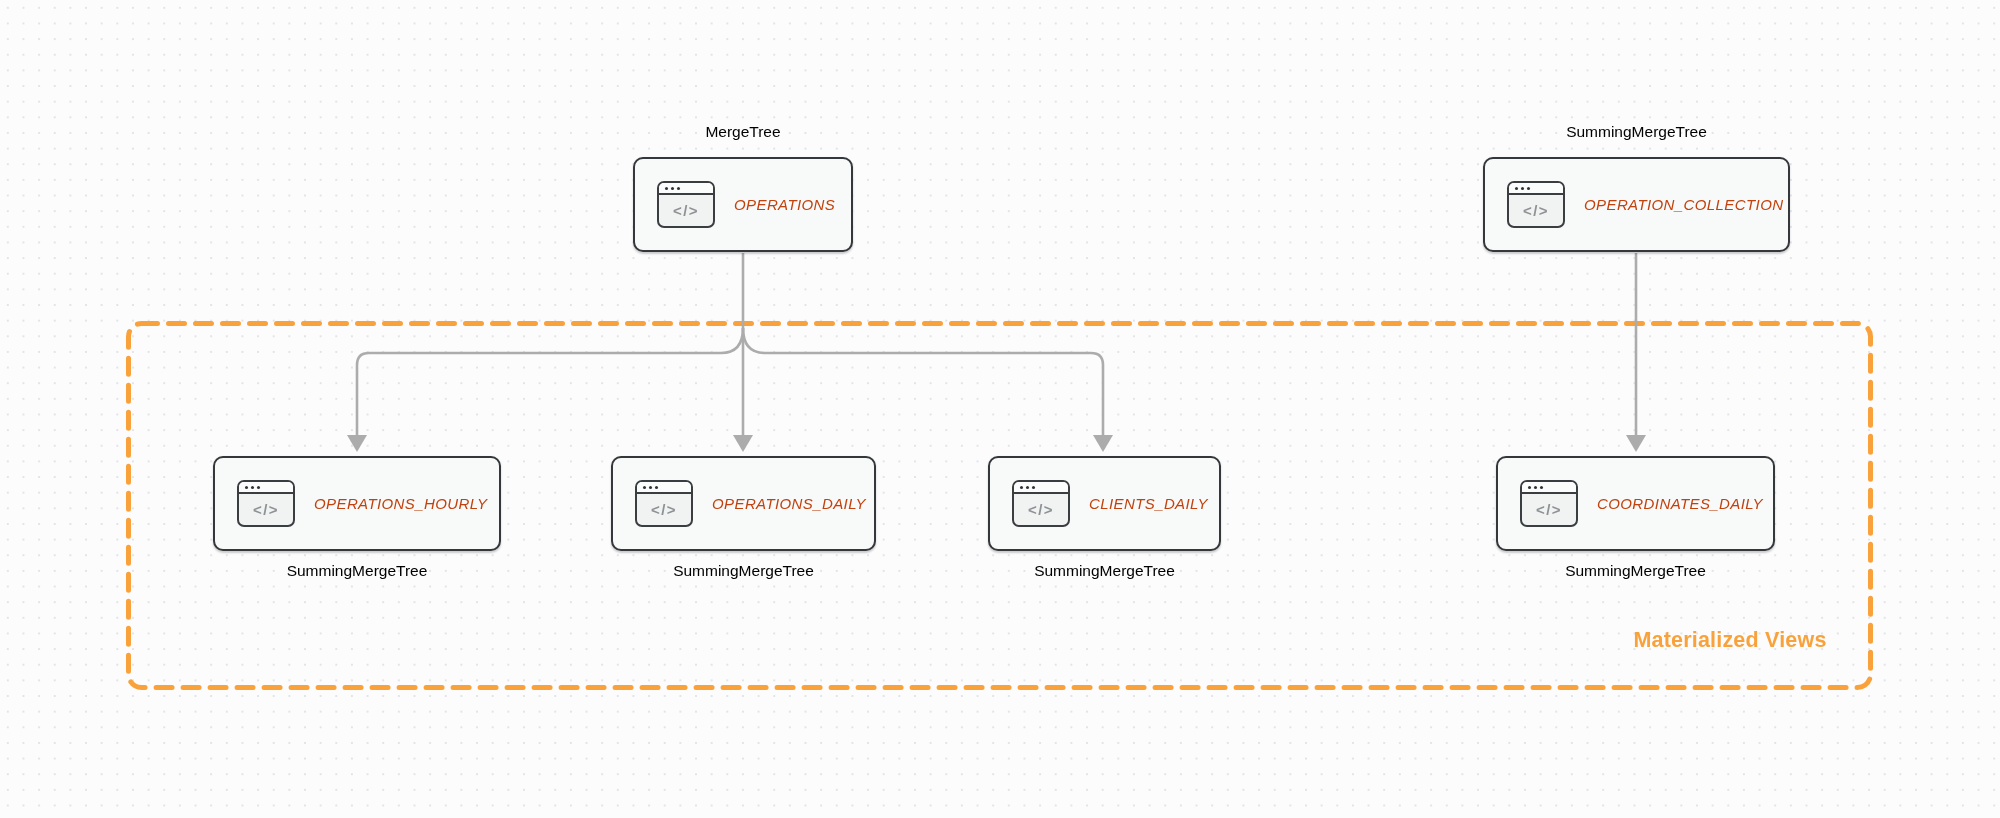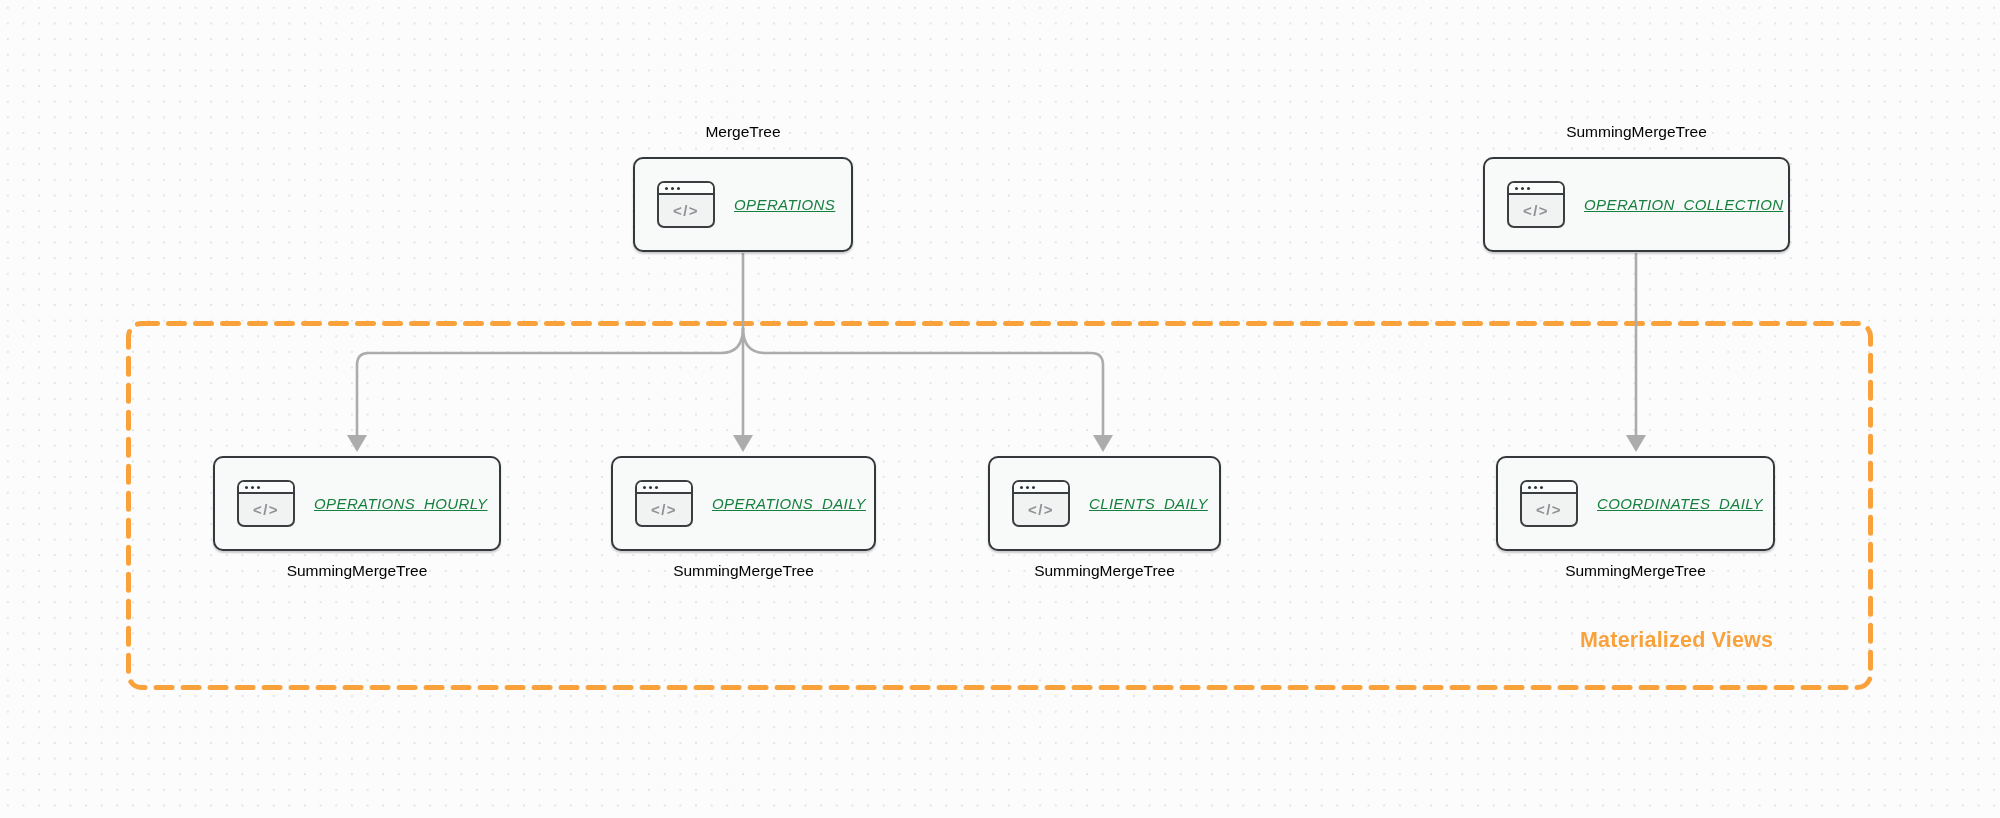--- a/index.html
+++ b/index.html
@@ -25,23 +25,22 @@
     display: flex;
     align-items: center;
     padding-left: 22px;
     gap: 19px;
     box-shadow: 0 1.5px 2px rgba(30,33,36,0.22);
   }
   .node-title {
     font-style: italic;
     font-size: 15px;
     letter-spacing: 0.4px;
-    color: #15803d;
+    color: #c2410c;
     white-space: nowrap;
-    text-decoration: underline;
   }
 
   
   .browser-icon {
     width: 58px;
     height: 47px;
     border: 2.5px solid #3A3E41;
     border-radius: 7px;
     background: #F1F2F2;
     display: flex;
@@ -84,21 +83,21 @@
     color: #000000;
     white-space: nowrap;
   }
 
   
   .group-label {
     position: absolute;
     left: 1580px;
     top: 628px;
     width: 300px;
-    text-align: left;
+    text-align: center;
     font-size: 21.5px;
     font-weight: bold;
     letter-spacing: 0.2px;
     color: #F9A23B;
     white-space: nowrap;
   }
 </style>
 </head>
 <body>
 

